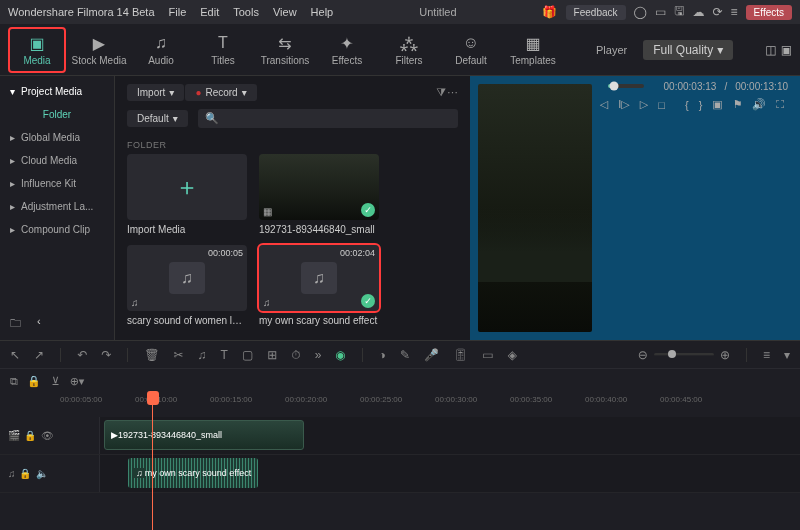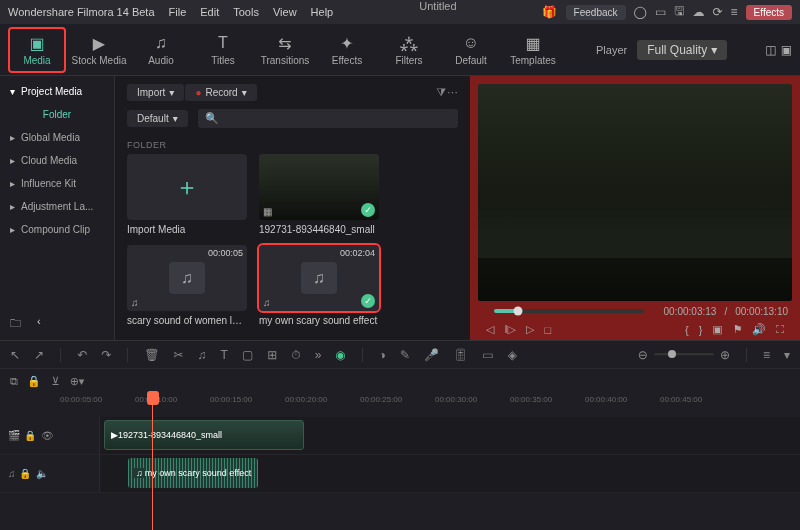--- a/index.html
+++ b/index.html
@@ -1,31 +1,31 @@
 <!DOCTYPE html>
 <html><head>
 <meta charset="utf-8">
 <style>
 *{margin:0;padding:0;box-sizing:border-box;font-family:-apple-system,BlinkMacSystemFont,'Segoe UI',sans-serif;user-select:none}
 body{background:#1a1a1f;color:#ccc;font-size:11px;width:800px;height:530px;overflow:hidden;display:flex;flex-direction:column}
-.titlebar{height:24px;background:#2a2a30;display:flex;padding:0 8px;}
+.titlebar{height:24px;background:#2a2a30;display:flex;align-items:center;padding:0 8px;}
 .titlebar .left{display:flex;align-items:center;gap:14px}
 .titlebar .filename{flex:1;text-align:center;color:#aaa;font-size:11px}
 .titlebar .right{display:flex;align-items:center;gap:8px}
 .menu-item{color:#ccc;font-size:11px;cursor:pointer}
 .hdr-icon{color:#aaa;font-size:12px}
 .btn-feedback{background:#3a3a42;border-radius:3px;padding:2px 8px;color:#ccc;font-size:10px}
 .btn-purchase{background:#b54a52;border-radius:3px;padding:2px 8px;color:#fff;font-size:10px}
 .gift{color:#5fd4b8}
 .toolbar{height:52px;background:#1e1e24;display:flex;align-items:center;padding:0 8px;gap:4px;border-bottom:1px solid #333}
 .tool{display:flex;flex-direction:column;align-items:center;justify-content:center;width:58px;height:46px;color:#aaa;cursor:pointer;border-radius:4px}
 .tool.hl{border:2px solid #ff3b3b}
 .tool .icon{font-size:16px;height:20px;display:flex;align-items:center}
 .tool .label{font-size:10px;margin-top:2px}
-.player-bar{display:flex;align-items:center;gap:10px;margin-left:30px}
+.player-bar{display:flex;align-items:center;gap:16px;margin-left:30px}
 .player-bar .label{color:#aaa;font-size:11px}
 .pill{background:#404040;border-radius:3px;padding:3px 10px;color:#ccc;font-size:12px;display:flex;align-items:center;gap:4px}
 .main{flex:1;display:flex;min-height:0}
 .sidebar{width:115px;background:#1e1e24;border-right:1px solid #333;padding:4px 0}
 .sidebar-item{padding:6px 10px;color:#aaa;cursor:pointer;display:flex;align-items:center;gap:6px;font-size:10px}
 .sidebar-item.active{color:#fff}
 .sidebar-sub{color:#5fd4b8;text-align:center;padding:6px;font-size:10px}
 .sb-footer{position:absolute;bottom:0;padding:6px 10px;display:flex;gap:8px}
 .library{flex:1;background:#1a1a1f;padding:8px 12px;display:flex;flex-direction:column;min-width:0}
 .lib-top{display:flex;align-items:center;gap:1px;margin-bottom:8px}
@@ -39,21 +39,21 @@
 .thumb{width:120px;height:66px;background:#2a2a30;border-radius:4px;position:relative;display:flex;align-items:center;justify-content:center;overflow:hidden}
 .thumb .plus{color:#5fd4b8;font-size:24px;font-weight:300}
 .thumb .vid-bg{width:100%;height:100%;background:linear-gradient(180deg,#2b3128 0%,#1a1e18 60%,#0d0f0c 100%)}
 .thumb .vid-overlay{position:absolute;bottom:3px;left:4px;color:#aaa;font-size:10px}
 .thumb .check{position:absolute;bottom:3px;right:4px;width:14px;height:14px;border-radius:50%;background:#4cc78f;color:#fff;font-size:9px;display:flex;align-items:center;justify-content:center}
 .thumb .dur{position:absolute;top:3px;right:4px;color:#ccc;font-size:9px}
 .thumb .audio-icon{width:36px;height:32px;background:#3a3a42;border-radius:4px;display:flex;align-items:center;justify-content:center;color:#aaa;font-size:16px}
 .thumb .note-bl{position:absolute;bottom:3px;left:4px;color:#aaa;font-size:10px}
 .card.sel .thumb{outline:2px solid #ff3b3b;outline-offset:0}
 .card-title{color:#ccc;font-size:10px;margin-top:4px;white-space:nowrap;overflow:hidden;text-overflow:ellipsis}
-.preview{width:330px;background:#7f1d1d;padding:4px 8px;display:flex;flex-direction:column}
+.preview{width:330px;background:#0c4a6e;padding:4px 8px;display:flex;}
 .viewport{flex:1;background:linear-gradient(180deg,#242a20 0%,#151911 55%,#0a0c08 100%);border-radius:2px;margin:4px 0;position:relative}
 .viewport .road{position:absolute;bottom:20%;left:0;right:0;height:30%;background:linear-gradient(180deg,transparent,#1a2018 60%)}
 .controls{display:flex;flex-direction:column;gap:6px}
 .prog{height:4px;background:#333;border-radius:2px;position:relative;margin:4px 12px}
 .prog .fill{position:absolute;left:0;top:0;height:100%;width:16%;background:#59c5ad;border-radius:2px}
 .prog .knob{position:absolute;left:16%;top:50%;transform:translate(-50%,-50%);width:9px;height:9px;border-radius:50%;background:#ddd}
 .ctrl-row{display:flex;align-items:center;gap:10px;padding:0 8px;color:#aaa;font-size:11px}
 .ctrl-row .spacer{flex:1}
 .time{font-size:10px;color:#aaa}
 .bottom{height:190px;background:#1e1e24;border-top:1px solid #333;display:flex;flex-direction:column}

